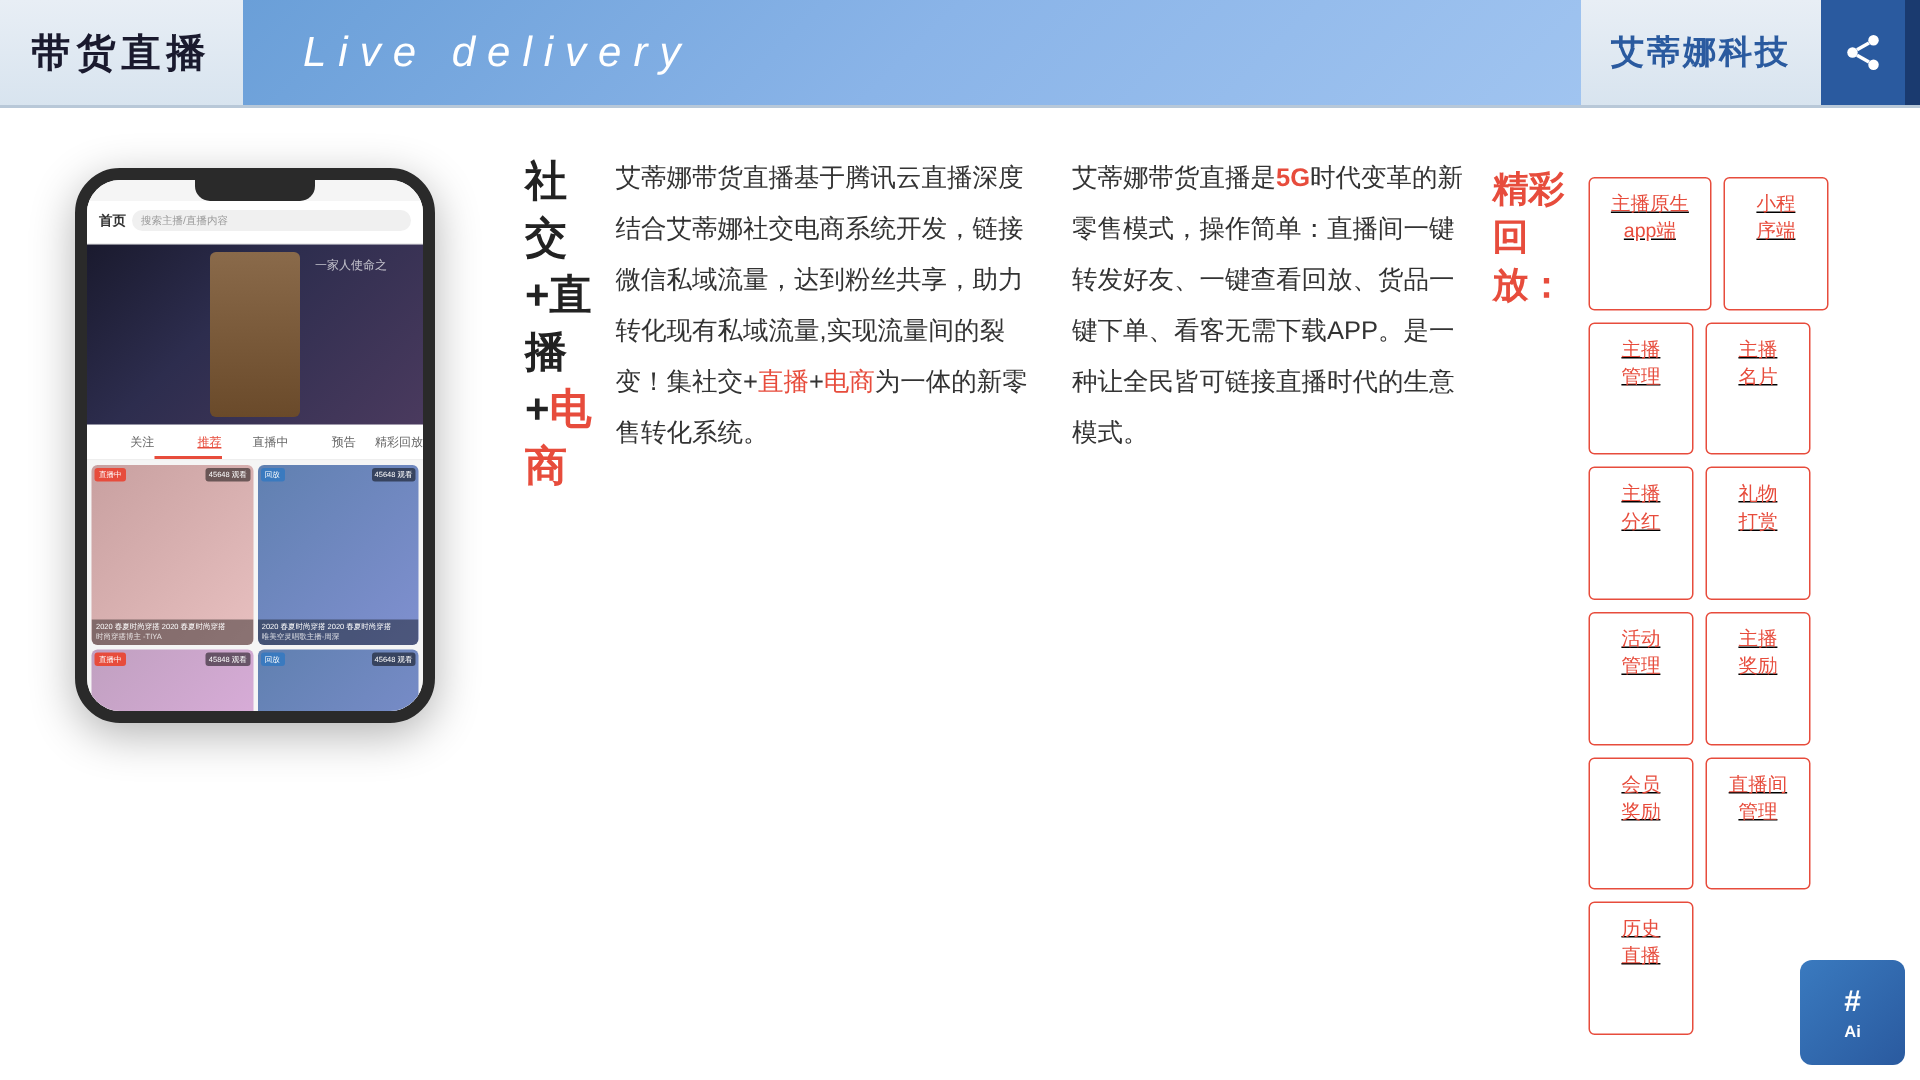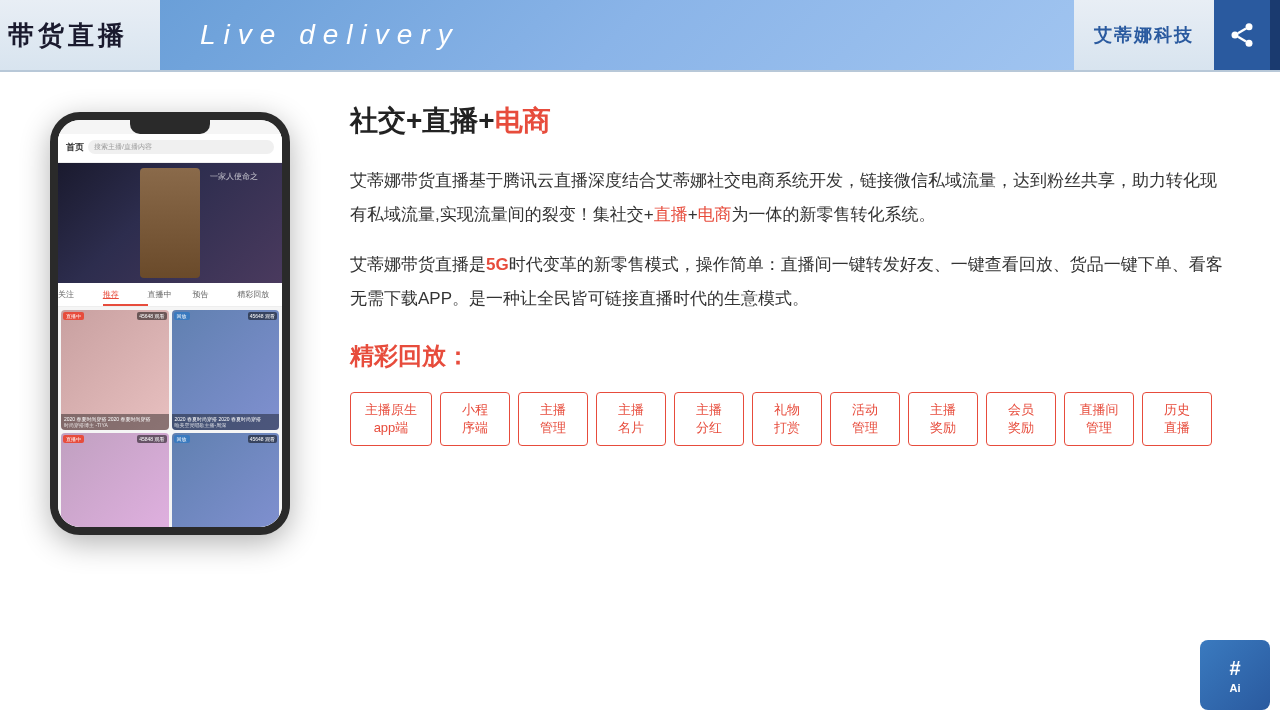--- a/index.html
+++ b/index.html
@@ -24,21 +24,21 @@
       width: 70px;
       background: #2a5a9f;
       color: white;
       font-size: 36px;
       font-weight: bold;
       display: flex;
       align-items: center;
       justify-content: center;
     }
     .header-title-cn {
-      padding: 0 8px;
+      padding: 0 21px;
       font-size: 26px;
       font-weight: bold;
       color: #1a1a2e;
       display: flex;
       align-items: center;
       letter-spacing: 4px;
       min-width: 160px;
     }
     .header-title-en {
       flex: 1;
@@ -49,21 +49,21 @@
       font-size: 28px;
       font-weight: 300;
       color: white;
       letter-spacing: 8px;
       font-style: italic;
     }
     .header-brand {
       display: flex;
       align-items: center;
       padding: 18px 20px;
-      font-size: 18px;
+      font-size: 22px;
       color: #2a5a9f;
       font-weight: bold;
       letter-spacing: 2px;
     }
     .header-share {
       width: 56px;
       background: #2a5a9f;
       display: flex;
       align-items: center;
       justify-content: center;
@@ -90,21 +90,21 @@
     
     .phone-container {
       flex-shrink: 0;
       width: 260px;
       display: flex;
       align-items: flex-start;
       padding-top: 10px;
     }
     .phone-mockup {
       width: 240px;
-      height: 423px;
+      height: 370px;
       background: white;
       border-radius: 30px;
       border: 8px solid #2a2a2a;
       box-shadow: 0 8px 30px rgba(0,0,0,0.3);
       overflow: hidden;
       position: relative;
     }
     .phone-notch {
       width: 80px;
       height: 14px;
@@ -172,21 +172,21 @@
     }
     
     .phone-tabs {
       display: flex;
       background: white;
       border-bottom: 1px solid #eee;
       padding: 4px 0 0;
     }
     .phone-tab {
       flex: 1;
-      text-align: left;
+      text-align: right;
       font-size: 8px;
       color: #666;
       padding: 2px 0 4px;
     }
     .phone-tab.active {
       color: #e74c3c;
       border-bottom: 2px solid #e74c3c;
       text-decoration: underline;
     }
     
@@ -246,21 +246,21 @@
     }
     .phone-video-author {
       font-size: 5px;
       color: rgba(255,255,255,0.8);
     }
 
     
     .right-content {
       flex: 1;
       display: flex;
-      flex-direction: column;
+      flex-direction: row;
       gap: 16px;
     }
 
     .section-title {
       font-size: 28px;
       font-weight: bold;
       color: #222;
       margin-bottom: 8px;
     }
 
@@ -285,21 +285,22 @@
       font-size: 24px;
       font-weight: bold;
       color: #e74c3c;
       margin-top: 8px;
     }
 
     .features-grid {
       display: flex;
       flex-wrap: wrap;
       gap: 8px;
-      margin-top: 4px;
+      margin-top: 16px;
+      text-decoration: underline;
     }
 
     .feature-tag {
       border: 1.5px solid #e74c3c;
       color: #e74c3c;
       border-radius: 4px;
       padding: 8px 14px;
       font-size: 13px;
       text-align: center;
       min-width: 70px;

